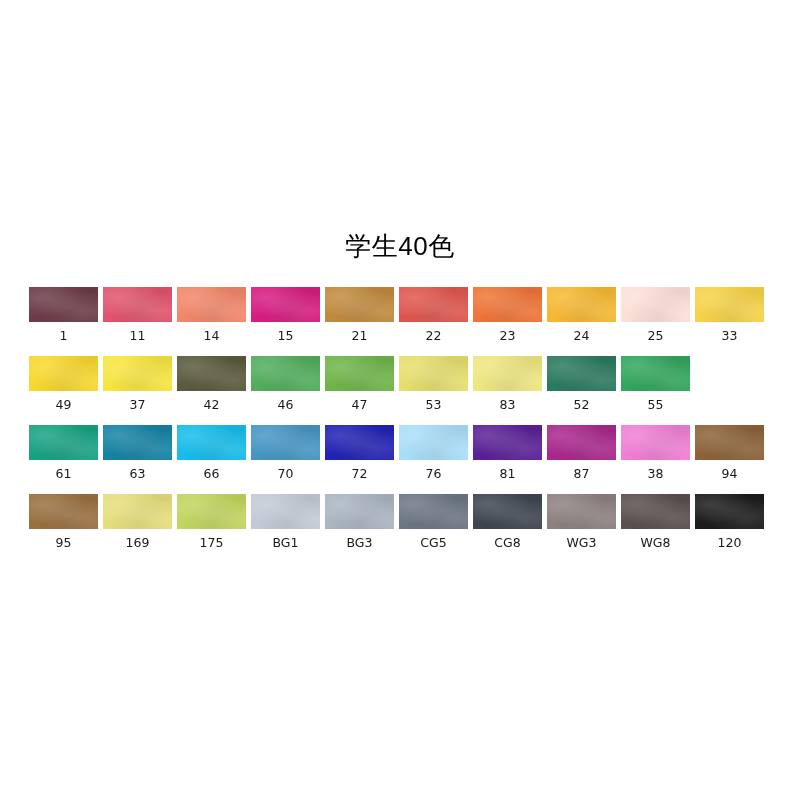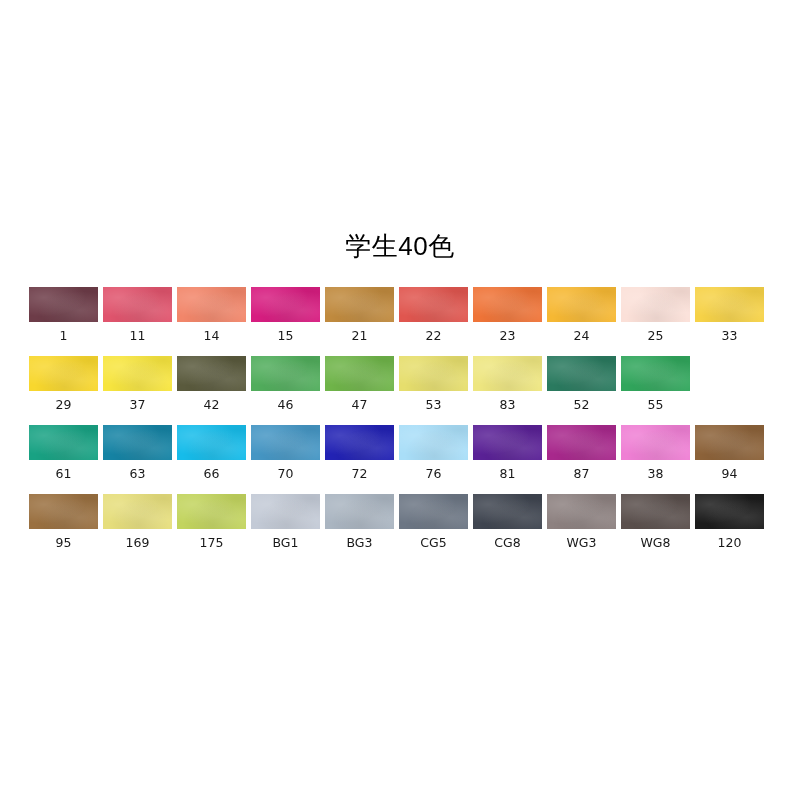--- a/index.html
+++ b/index.html
@@ -131,21 +131,21 @@
           <div class="swatch-label">25</div>
         </div>
         <div class="swatch-cell">
           <div class="swatch-chip" style="background-color: rgb(246, 210, 71);"></div>
           <div class="swatch-label">33</div>
         </div>
       </div>
       <div class="swatch-row">
         <div class="swatch-cell">
           <div class="swatch-chip" style="background-color: rgb(248, 215, 46);"></div>
-          <div class="swatch-label">29</div>
+          <div class="swatch-label">49</div>
         </div>
         <div class="swatch-cell">
           <div class="swatch-chip" style="background-color: rgb(247, 229, 63);"></div>
           <div class="swatch-label">37</div>
         </div>
         <div class="swatch-cell">
           <div class="swatch-chip" style="background-color: rgb(90, 90, 61);"></div>
           <div class="swatch-label">42</div>
         </div>
         <div class="swatch-cell">

